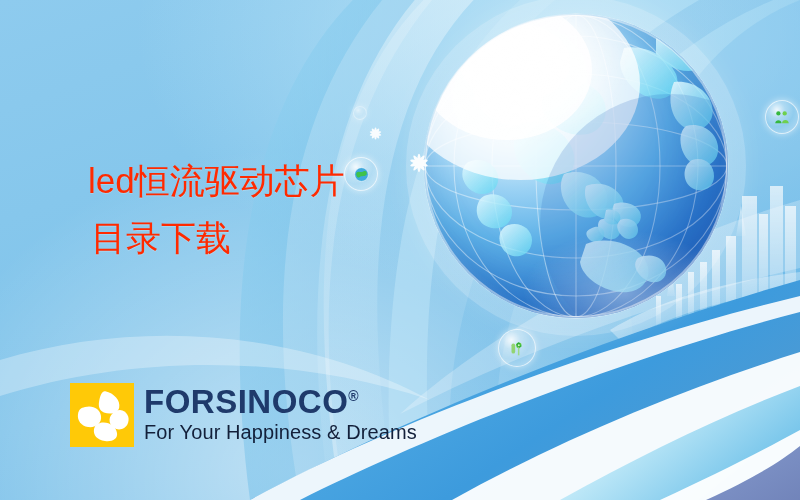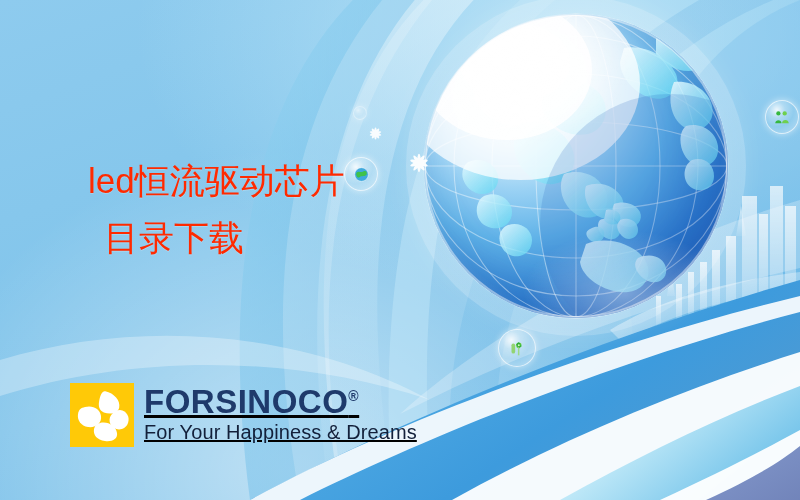--- a/index.html
+++ b/index.html
@@ -59,27 +59,27 @@
   
   .title-block {
     position:absolute;
     left:88px; top:160px;
     width:330px;
     color:#FF2A00;
     text-shadow:0 1px 0 rgba(255,255,255,.20);
     line-height:1.22;
   }
   .title-line-1 { font-size:35px; white-space:nowrap; }
-  .title-line-2 { font-size:35px; margin-left:16px; margin-top:14px; white-space:nowrap; }
+  .title-line-2 { font-size:35px; margin-left:3px; margin-top:14px; white-space:nowrap; }
 
   
   .logo {
     position:absolute;
     left:70px; top:383px;
-    display:flex; align-items:flex-start;text-decoration:underline;
+    display:flex; align-items:flex-start;
   }
   .logo-mark {
     width:64px; height:64px;
     background:#FFC907;
     position:relative;
     flex:0 0 auto;
   }
   .logo-text { margin-left:10px; padding-top:2px; }
   .logo-word {
     font-size:33px;

